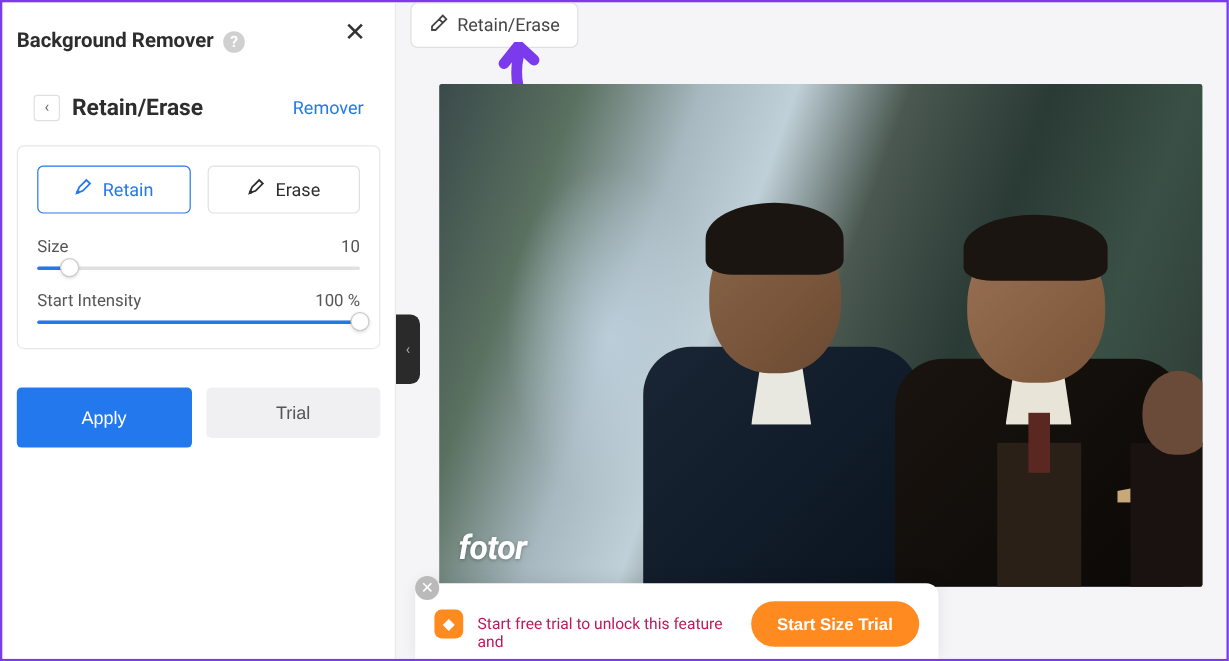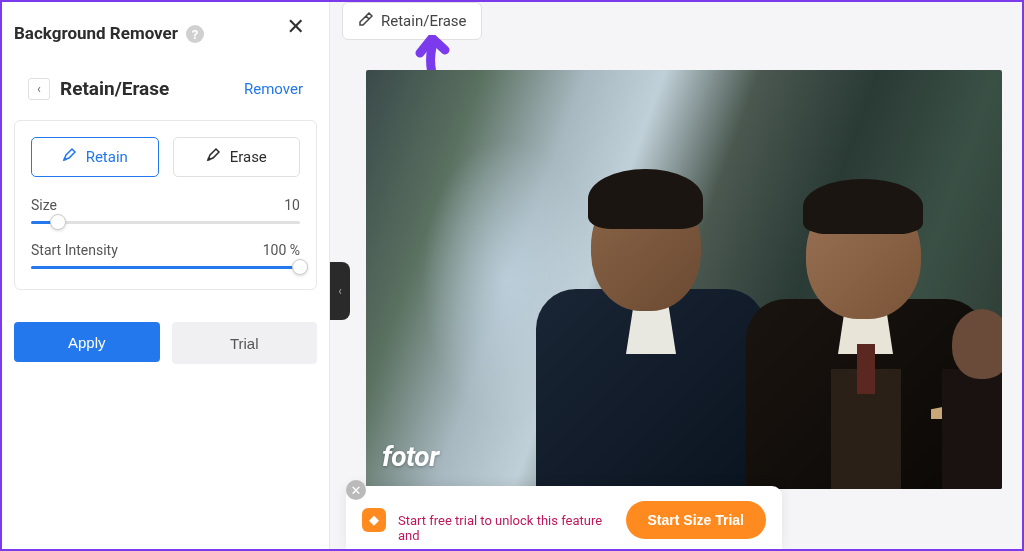--- a/index.html
+++ b/index.html
@@ -152,21 +152,21 @@
       transform: translateX(-50%);
       box-shadow: 0 1px 3px rgba(0,0,0,0.15);
     }
     .action-buttons {
       display: flex;
       gap: 12px;
       margin: 26px 12px;
     }
     .apply-btn {
       flex: 1;
-      height: 40px;
+      height: 50px;
       background: #2378ed;
       color: #fff;
       border: none;
       border-radius: 4px;
       font-size: 15px;
       font-weight: 500;
       cursor: pointer;
     }
     .cancel-btn {
       flex: 1;

